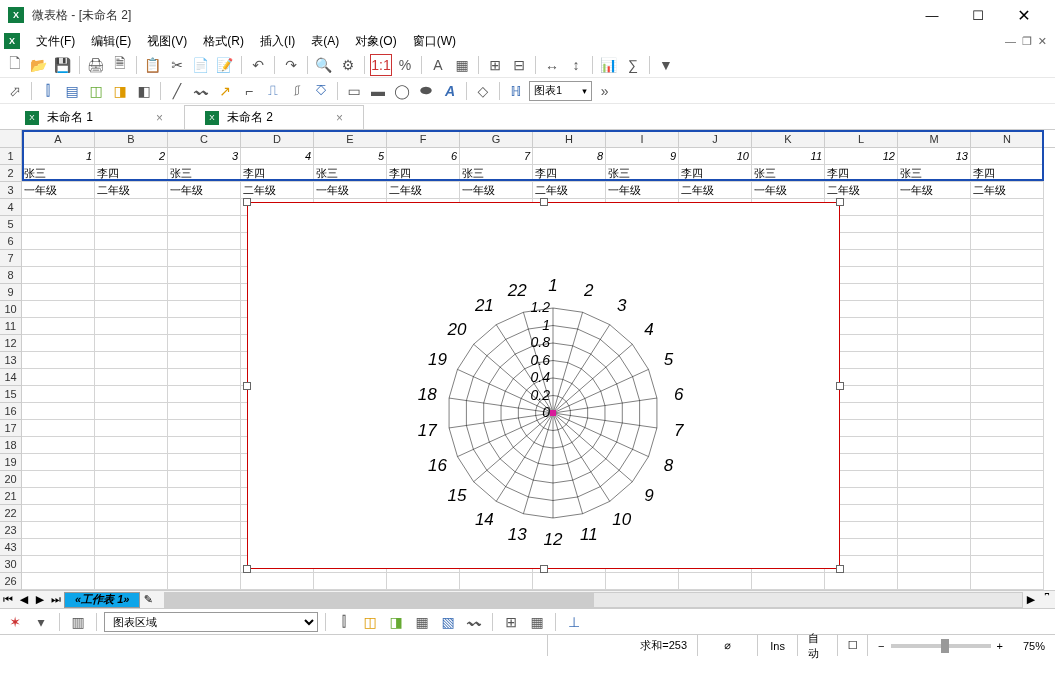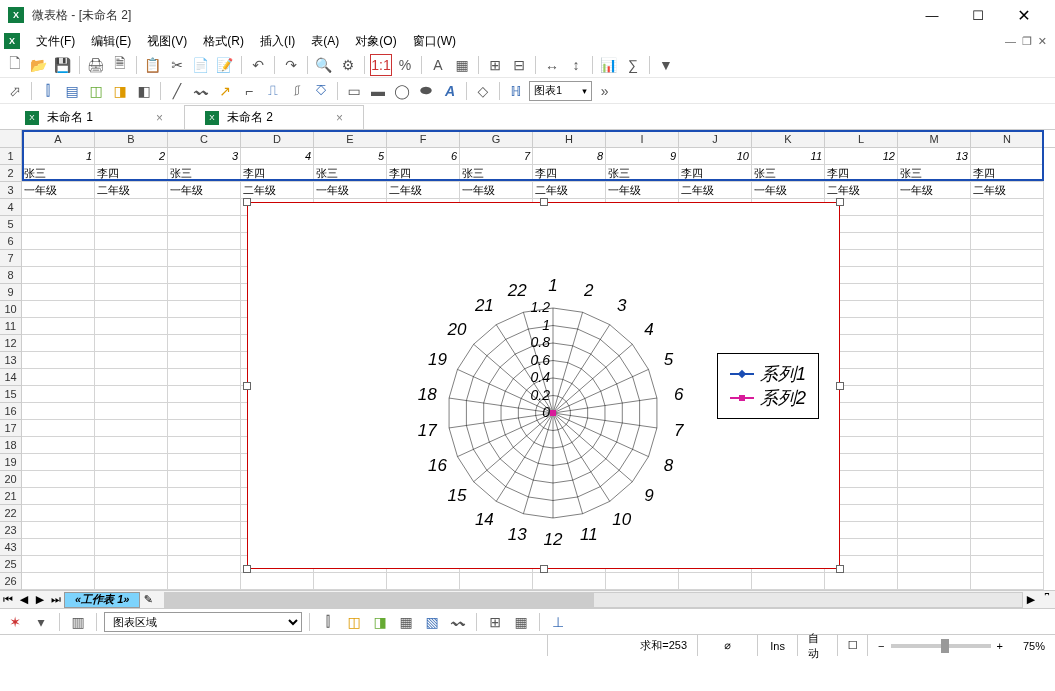--- a/index.html
+++ b/index.html
@@ -54,21 +54,21 @@
 .handle.ml { left: -5px; top: 50%; margin-top:-4px;} .handle.mr { right: -5px; top: 50%; margin-top:-4px;}
 .radar-wrap { position: absolute; left: 120px; top: 40px; }
 .legend-box { position: absolute; right: 20px; top: 150px; border: 1px solid #000; padding: 8px 12px; }
 .legend-row { display: flex; align-items: center; gap: 6px; font-size: 18px; font-style: italic; }
 .legend-marker { width: 24px; height: 2px; position: relative; }
 .legend-marker::before { content:""; position:absolute; width:6px; height:6px; left:9px; top:-2px; }
 
 
 .sheet-tabs { height: 18px; display: flex; align-items: center; background: #f3f3f3; border-top: 1px solid #ccc; font-size: 11px; }
 .sheet-tabs .nav-btn { width: 16px; text-align: center; }
-.sheet-tabs .tab { padding: 0 10px; background: #7dd3fc; border: 1px solid #999; height: 16px; display: flex; align-items: center; font-weight: bold; font-style: italic;}
+.sheet-tabs .tab { padding: 0 10px; background: #0ea5e9; border: 1px solid #999; height: 16px; display: flex; align-items: center; font-weight: bold; font-style: italic;}
 .sheet-tabs .hscroll { flex: 1; height: 16px; background: #e8e8e8; margin-left: 8px; position: relative; border:1px solid #ccc;}
 .sheet-tabs .hscroll .thumb { position:absolute; left:0; top:0; width:50%; height:100%; background:#ccc; }
 
 
 .bottombar { height: 26px; display: flex; align-items: center; padding: 2px 4px; gap: 4px; border-top: 1px solid #ccc; }
 
 
 .statusbar { height: 22px; display: flex; align-items: center; border-top: 1px solid #ccc; font-size: 11px; }
 .status-cell { padding: 0 10px; border-right: 1px solid #ccc; height: 100%; display: flex; align-items: center; }
 .status-cell.wide { flex:1; }
@@ -609,21 +609,21 @@
         <div class="cell"></div>
         <div class="cell"></div>
         <div class="cell"></div>
         <div class="cell"></div>
         <div class="cell"></div>
         <div class="cell"></div>
         <div class="cell"></div>
         <div class="cell"></div>
       </div>
       <div class="row">
-        <div class="rowhead">25</div>
+        <div class="rowhead">30</div>
         <div class="cell"></div>
         <div class="cell"></div>
         <div class="cell"></div>
         <div class="cell"></div>
         <div class="cell"></div>
         <div class="cell"></div>
         <div class="cell"></div>
         <div class="cell"></div>
         <div class="cell"></div>
         <div class="cell"></div>
@@ -714,34 +714,20 @@
         <text x="149.21996528113843" y="53.14439235095884" font-size="17" font-style="italic" text-anchor="middle">22</text>
         <text x="182" y="174" font-size="14" font-style="italic" text-anchor="end">0</text>
         <text x="182" y="156.5" font-size="14" font-style="italic" text-anchor="end">0.2</text>
         <text x="182" y="139" font-size="14" font-style="italic" text-anchor="end">0.4</text>
         <text x="182" y="121.5" font-size="14" font-style="italic" text-anchor="end">0.6</text>
         <text x="182" y="104" font-size="14" font-style="italic" text-anchor="end">0.8</text>
         <text x="182" y="86.5" font-size="14" font-style="italic" text-anchor="end">1</text>
         <text x="182" y="69" font-size="14" font-style="italic" text-anchor="end">1.2</text>
         <rect x="182" y="167" width="6" height="6" fill="#d81b9a"></rect>
       </svg>
-    <div class="legend-box">
-      <div class="legend-row">
-        <div class="legend-marker" style="background:#1a4db3">
-            <span style="position:absolute;width:6px;height:6px;background:#1a4db3;left:9px;top:-2px;transform:rotate(45deg)"></span>
-          </div>
-        <span>系列1</span>
-      </div>
-      <div class="legend-row">
-        <div class="legend-marker" style="background:#d81b9a">
-            <span style="position:absolute;width:6px;height:6px;background:#d81b9a;left:9px;top:-2px"></span>
-          </div>
-        <span>系列2</span>
-      </div>
-    </div>
   </div>
 </div>
 
 <div class="sheet-tabs">
   <div class="nav-btn">⏮</div>
   <div class="nav-btn">◀</div>
   <div class="nav-btn">▶</div>
   <div class="nav-btn">⏭</div>
   <div class="tab">«工作表 1»</div>
   <div class="nav-btn">✎</div>
@@ -751,21 +737,21 @@
   <div class="nav-btn">▶</div>
   <div class="nav-btn">⎴</div>
 </div>
 
 <div class="bottombar">
   <div class="tb-btn" style="color:#c33">✶</div>
   <div class="tb-btn">▾</div>
   <div class="tb-sep"></div>
   <div class="tb-btn">▥</div>
   <div class="tb-sep"></div>
-  <select class="tb-combo" style="width:198px">
+  <select class="tb-combo" style="width:214px">
     <option>图表区域</option>
   </select>
   <div class="tb-sep"></div>
   <div class="tb-btn">⫿</div>
   <div class="tb-btn" style="color:#d90">◫</div>
   <div class="tb-btn" style="color:#6a3">◨</div>
   <div class="tb-btn">▦</div>
   <div class="tb-btn" style="color:#3a6db5">▧</div>
   <div class="tb-btn">〰</div>
   <div class="tb-sep"></div>

